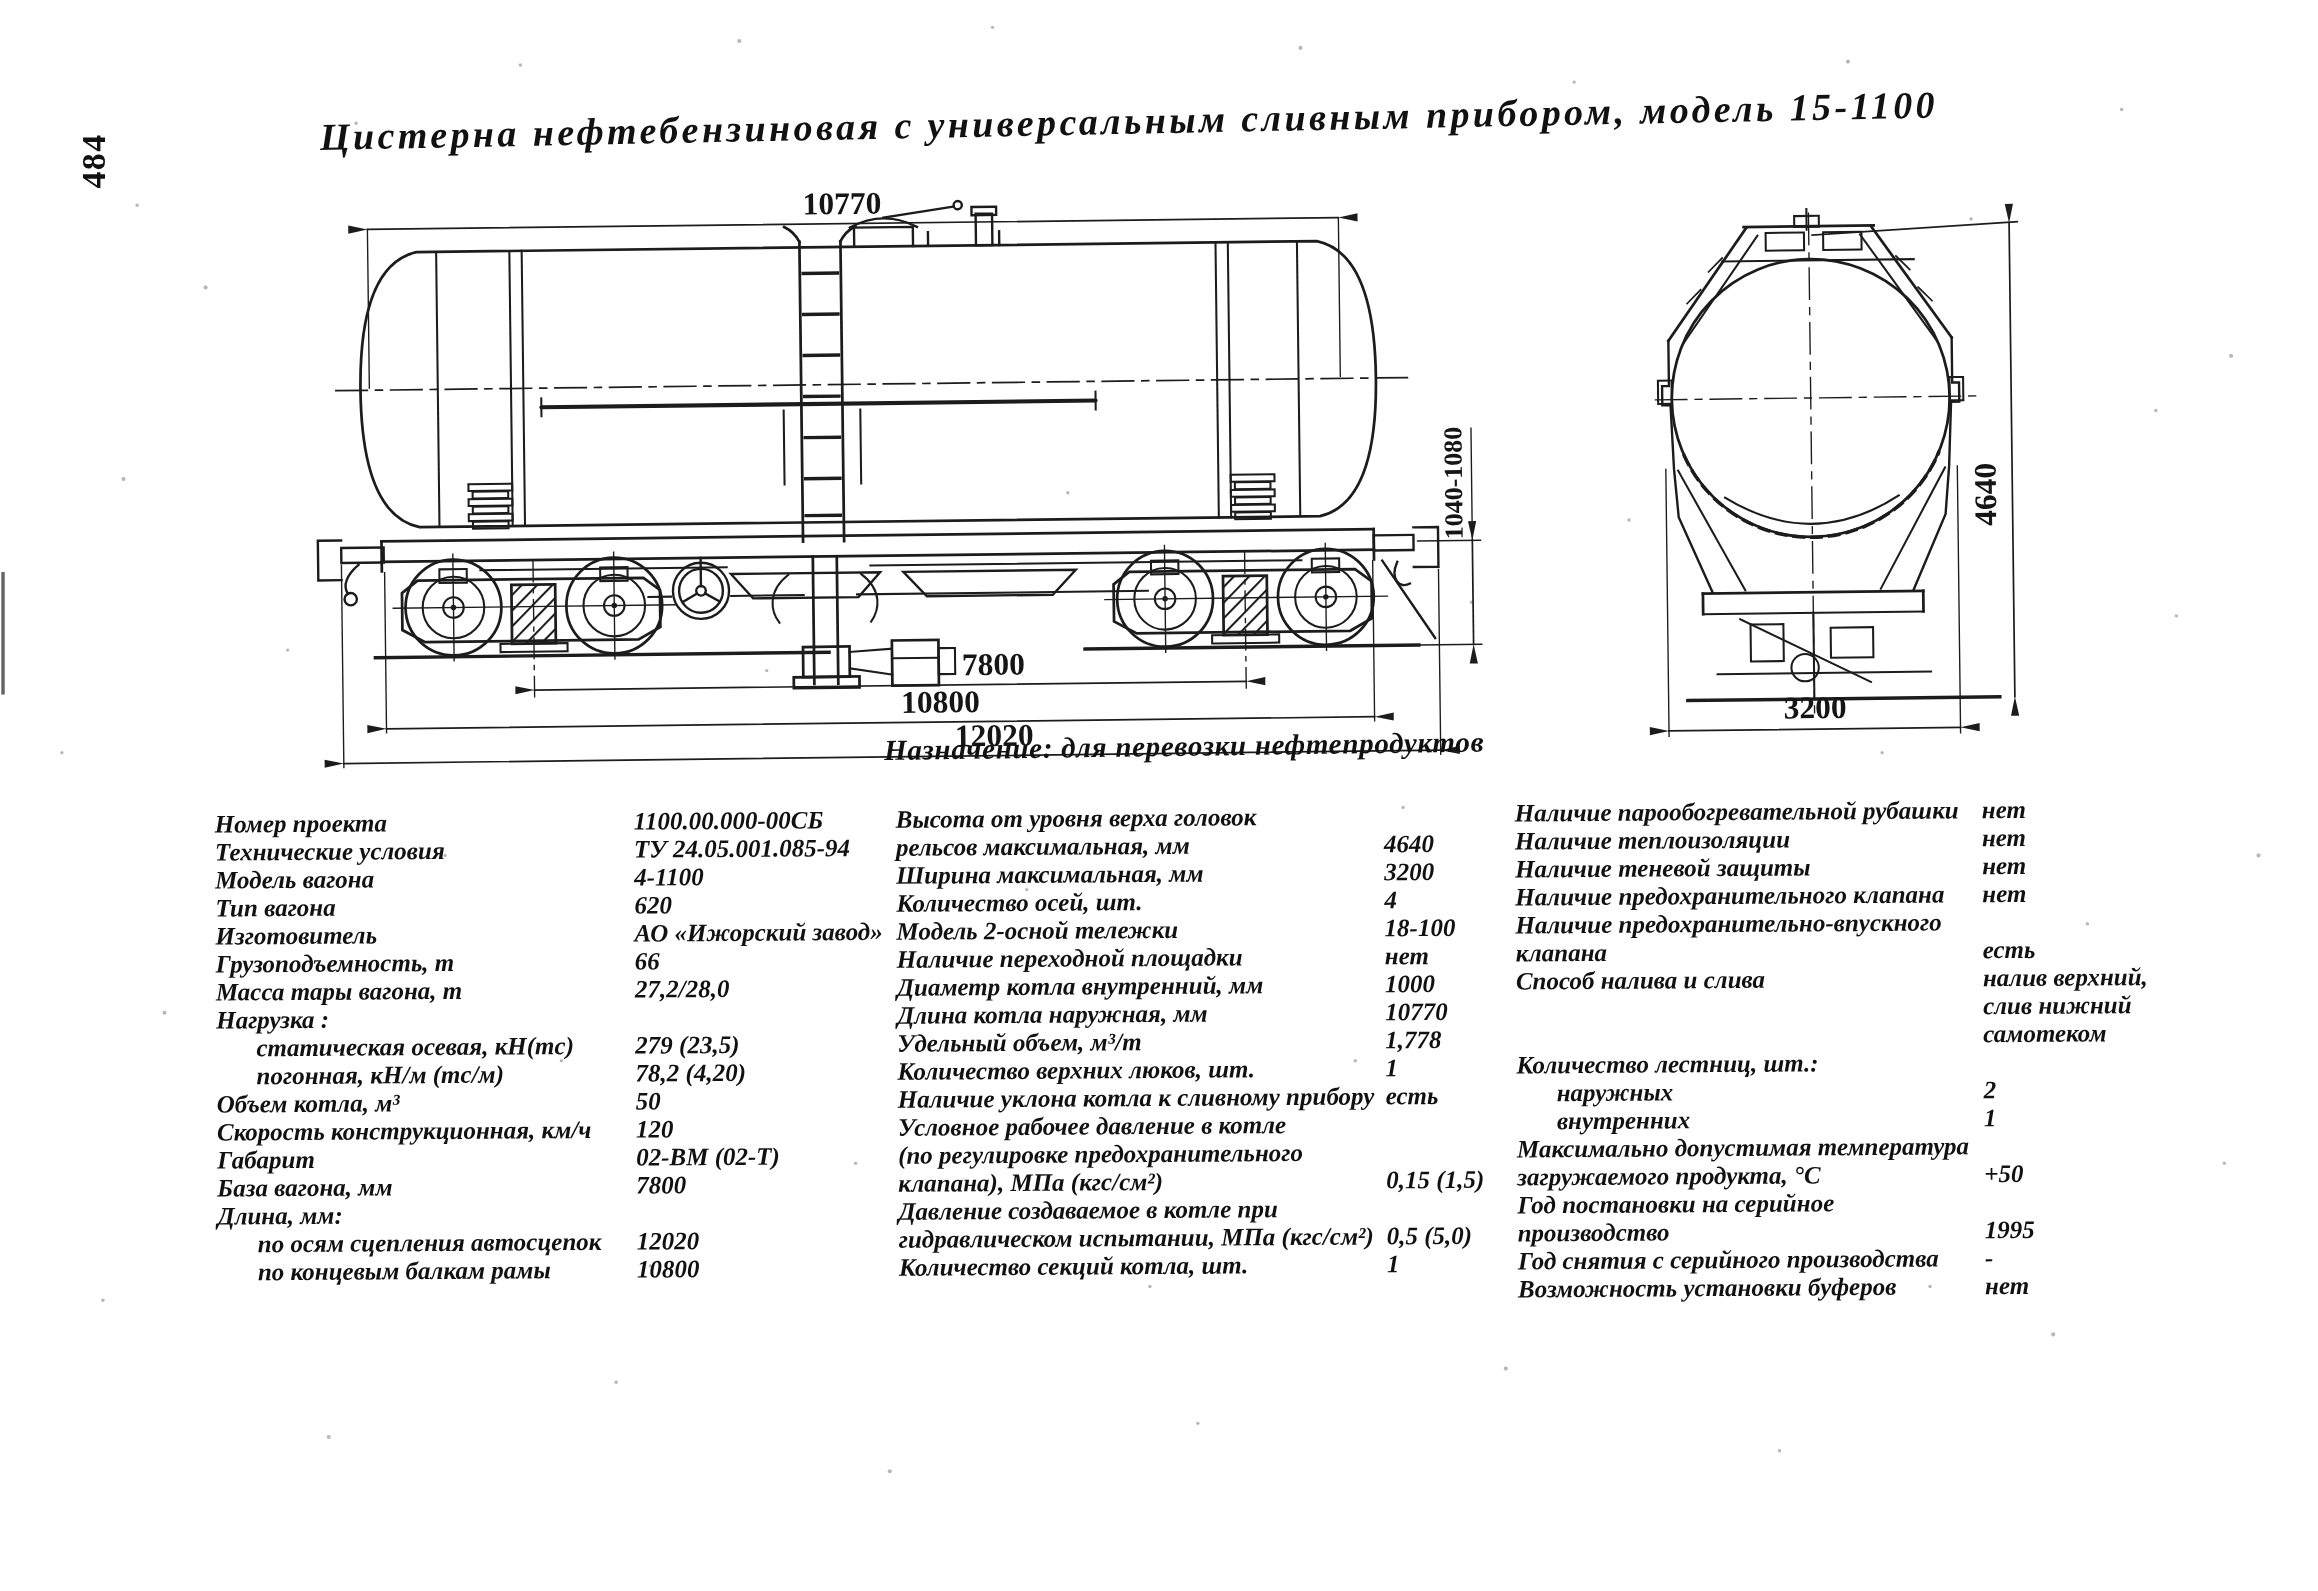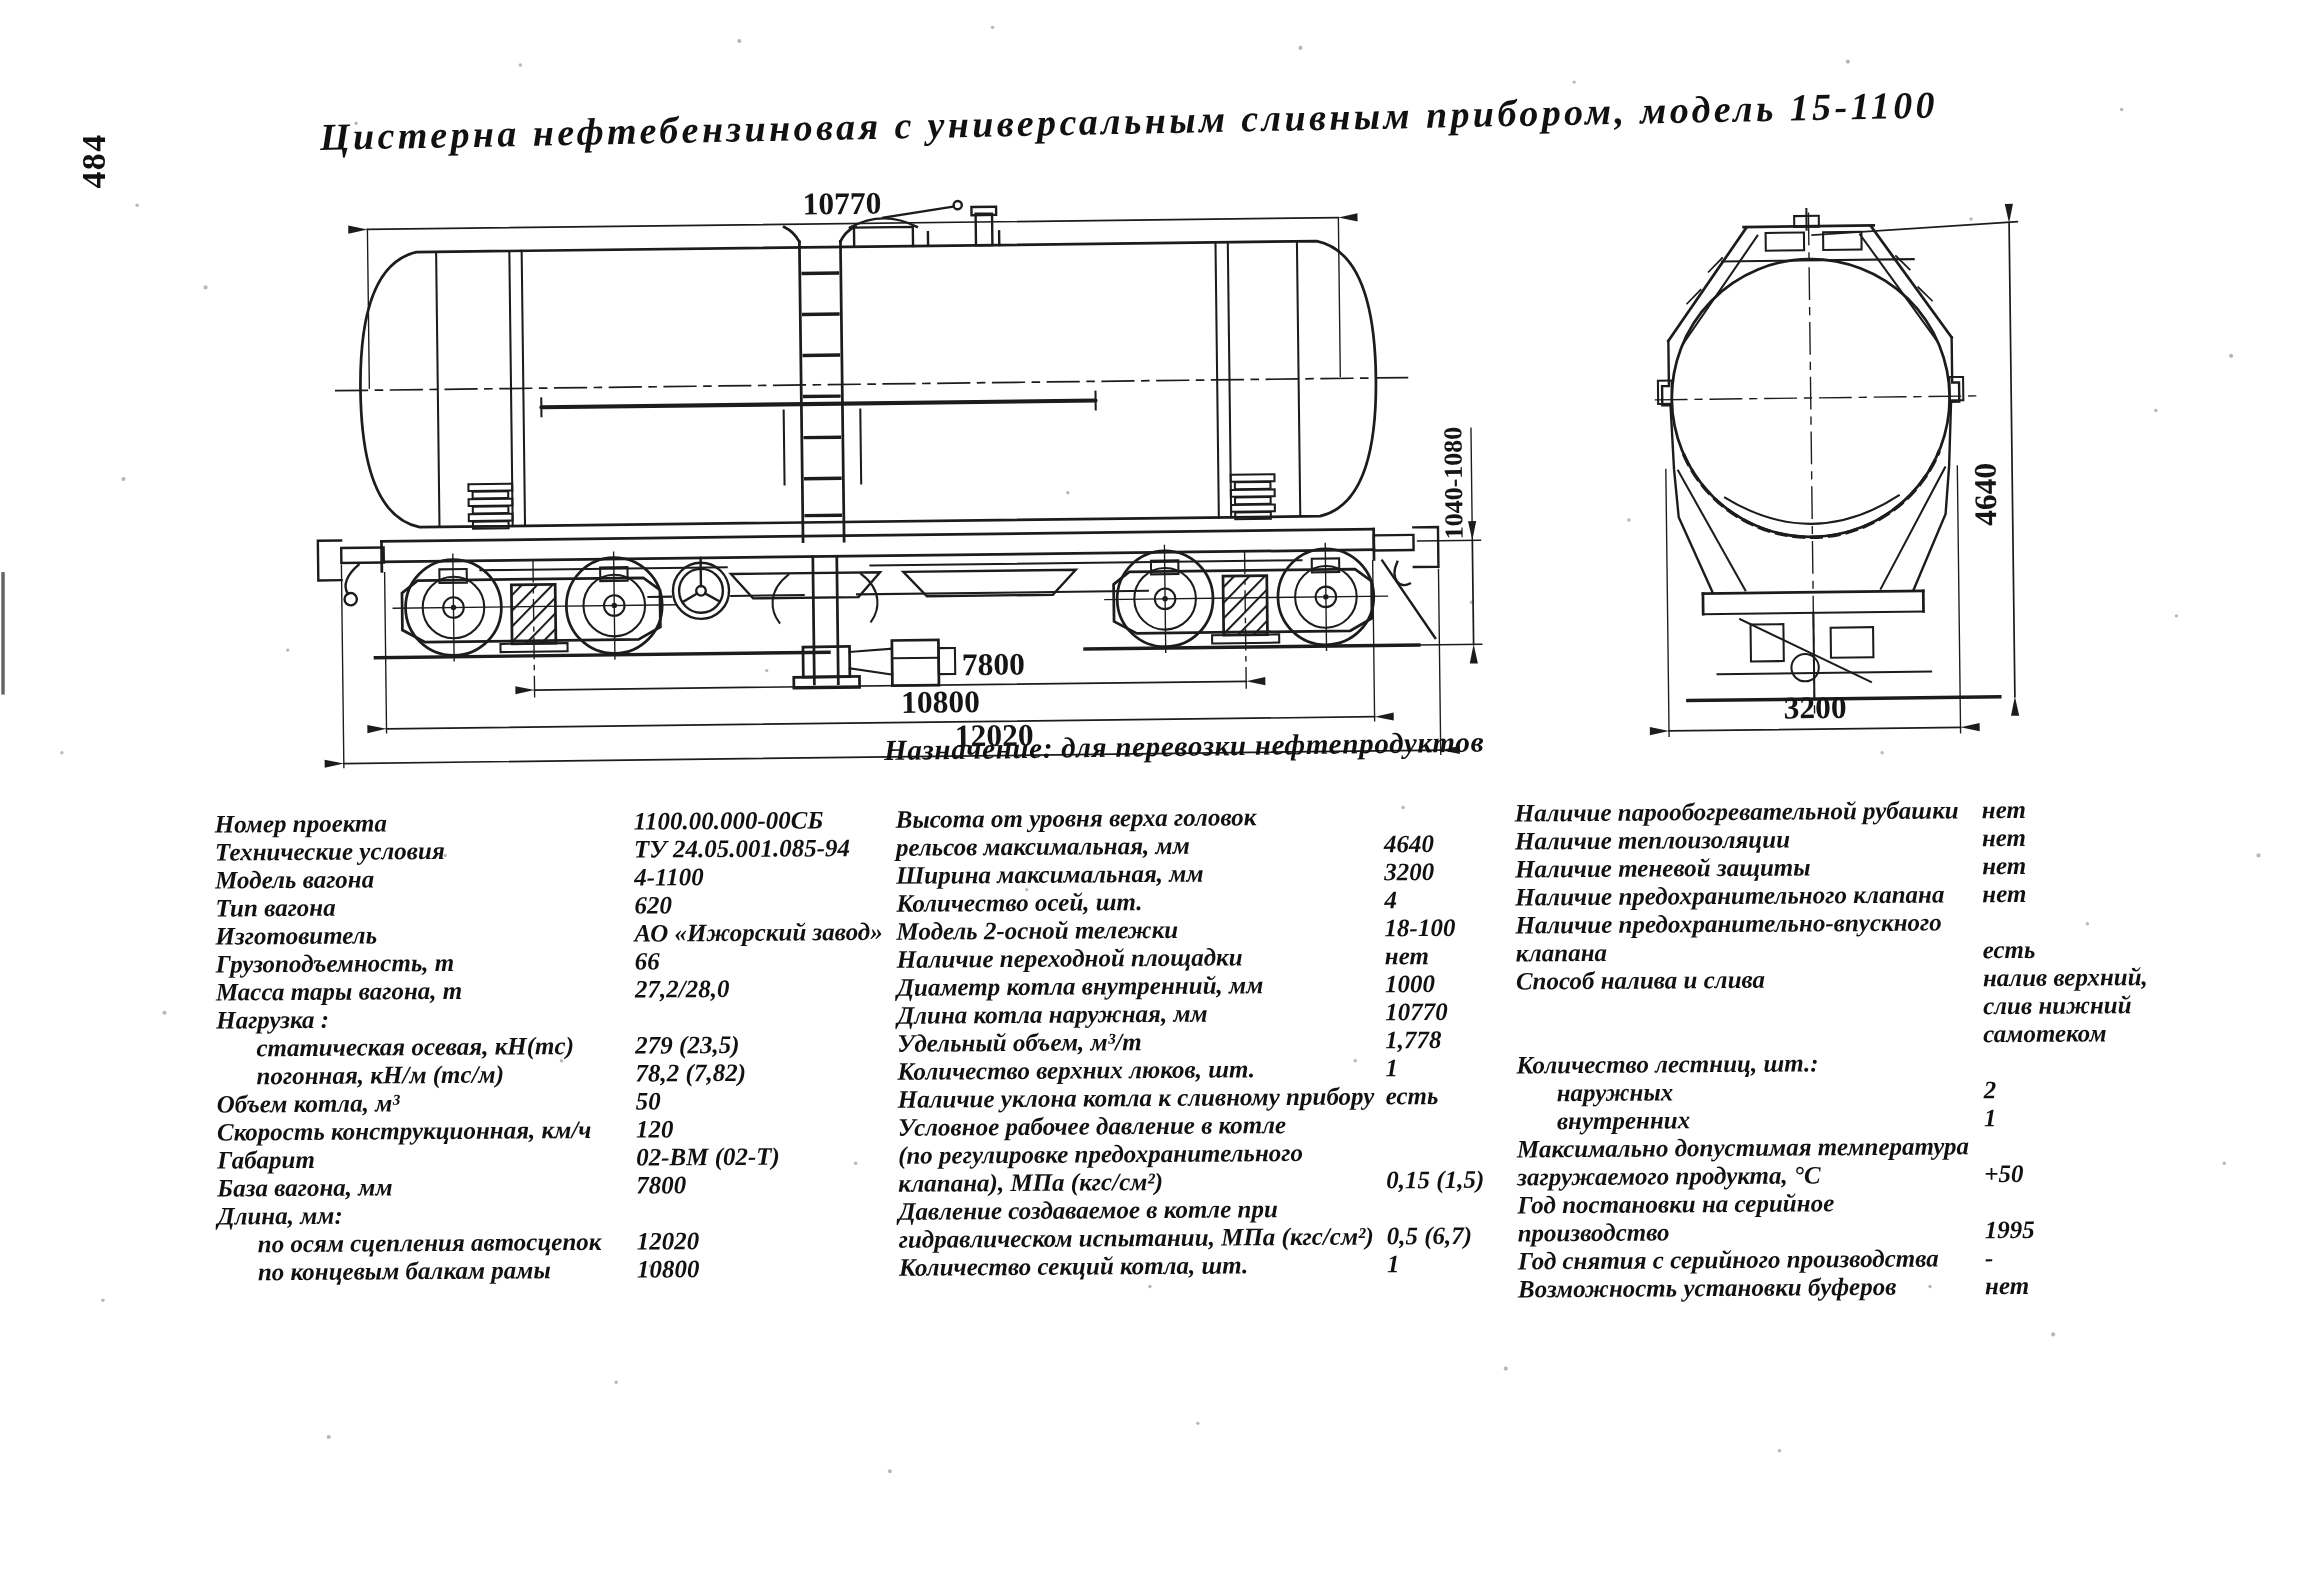--- a/index.html
+++ b/index.html
@@ -398,21 +398,21 @@
           <span class="spec-value"></span>
         </div>
 
         <div class="spec-row indent">
           <span class="spec-label">статическая осевая, кН(тс)</span>
           <span class="spec-value">279 (23,5)</span>
         </div>
 
         <div class="spec-row indent">
           <span class="spec-label">погонная, кН/м (тс/м)</span>
-          <span class="spec-value">78,2 (7,82)</span>
+          <span class="spec-value">78,2 (4,20)</span>
         </div>
 
         <div class="spec-row">
           <span class="spec-label">Объем котла, м³</span>
           <span class="spec-value">50</span>
         </div>
 
         <div class="spec-row">
           <span class="spec-label">Скорость конструкционная, км/ч</span>
           <span class="spec-value">120</span>
@@ -515,21 +515,21 @@
           <span class="spec-value">0,15 (1,5)</span>
         </div>
 
         <div class="spec-row">
           <span class="spec-label">Давление создаваемое в котле при</span>
           <span class="spec-value"></span>
         </div>
 
         <div class="spec-row">
           <span class="spec-label">гидравлическом испытании, МПа (кгс/см²)</span>
-          <span class="spec-value">0,5 (6,7)</span>
+          <span class="spec-value">0,5 (5,0)</span>
         </div>
 
         <div class="spec-row">
           <span class="spec-label">Количество секций котла, шт.</span>
           <span class="spec-value">1</span>
         </div>
       </div>
     <div class="spec-col col3">
 
         <div class="spec-row">

